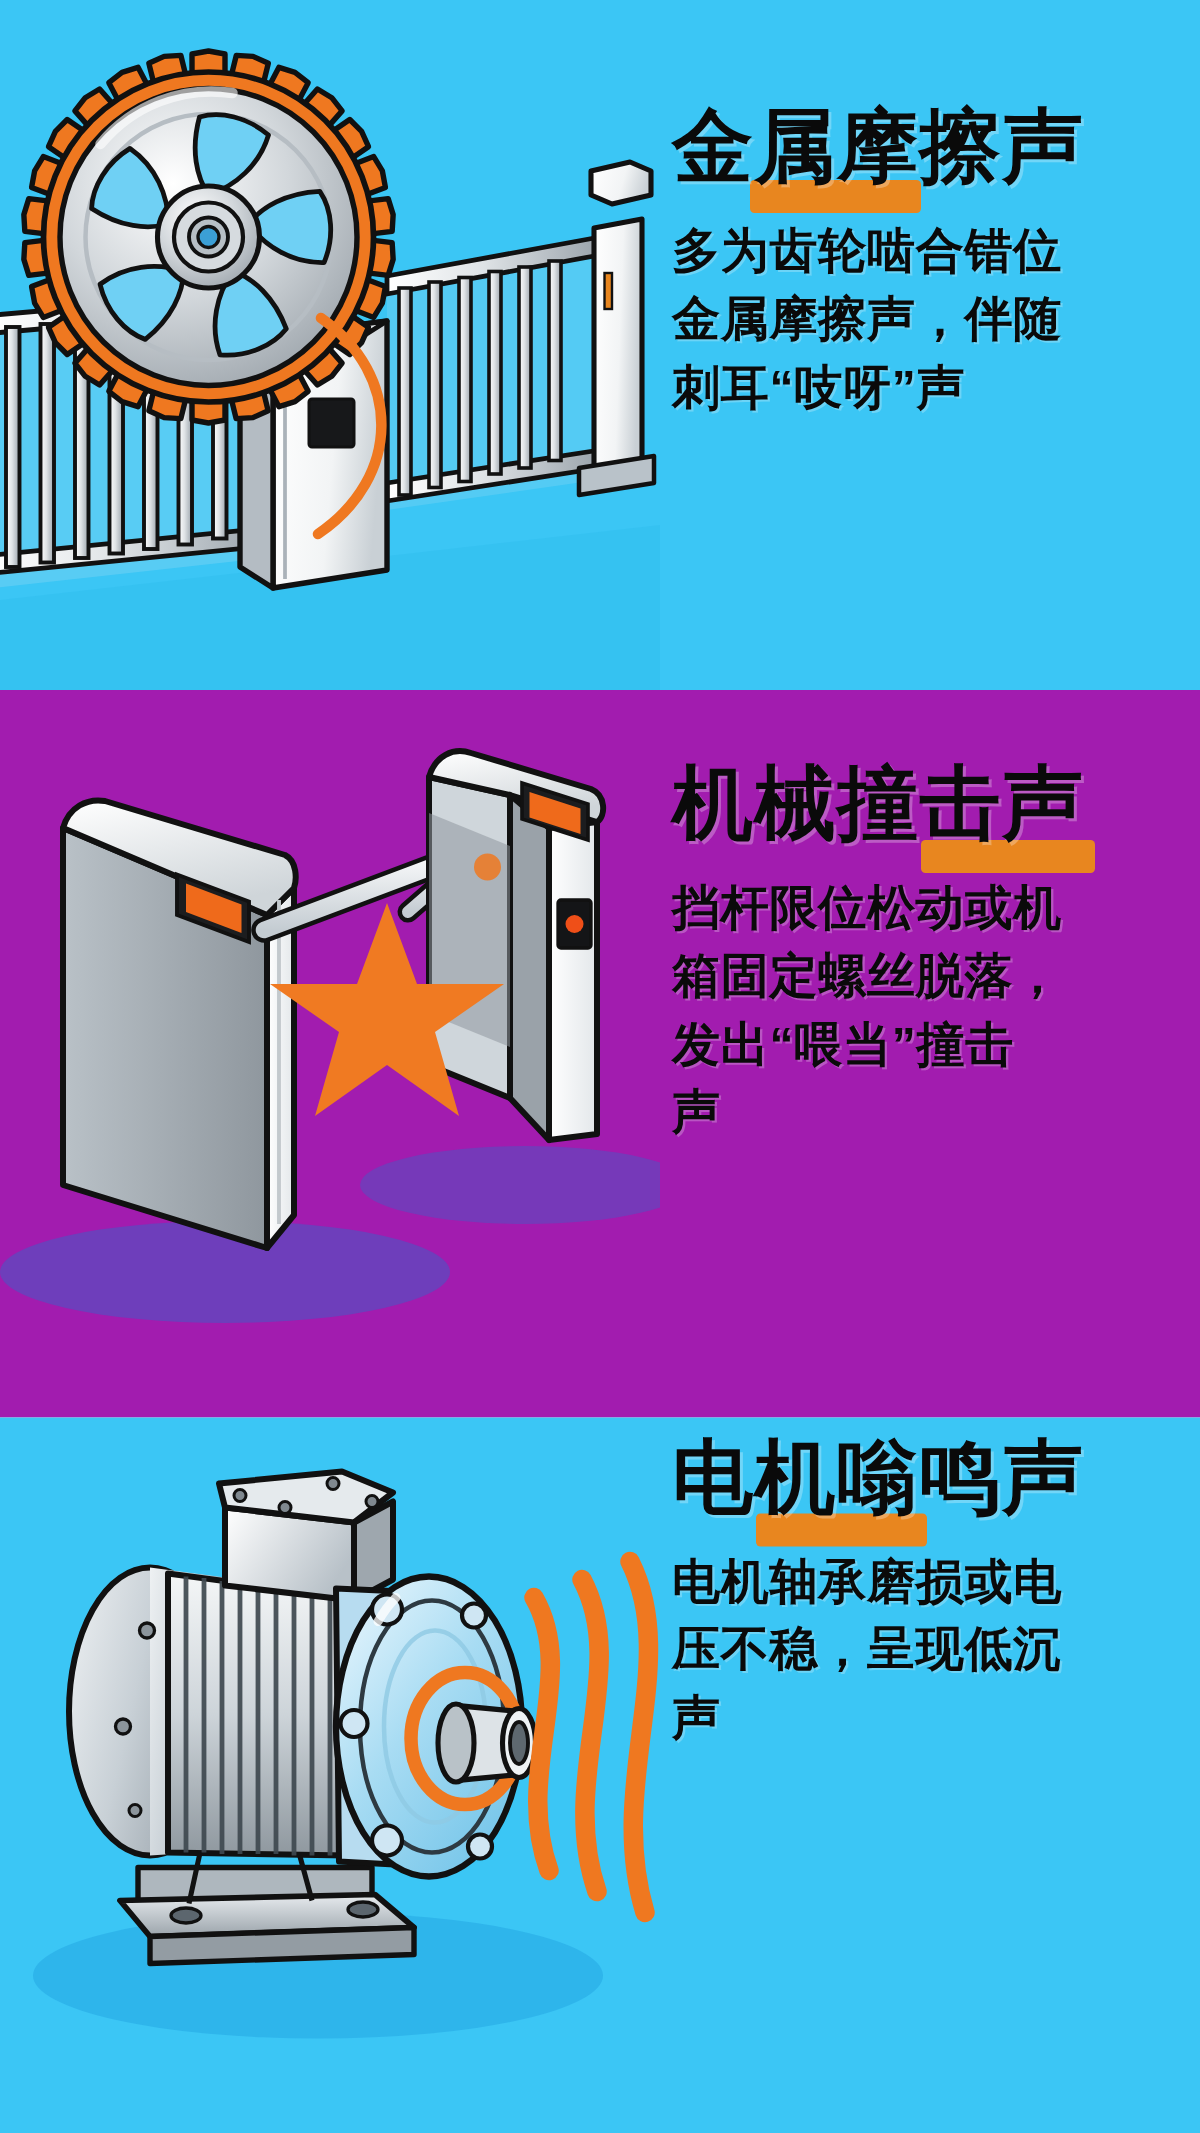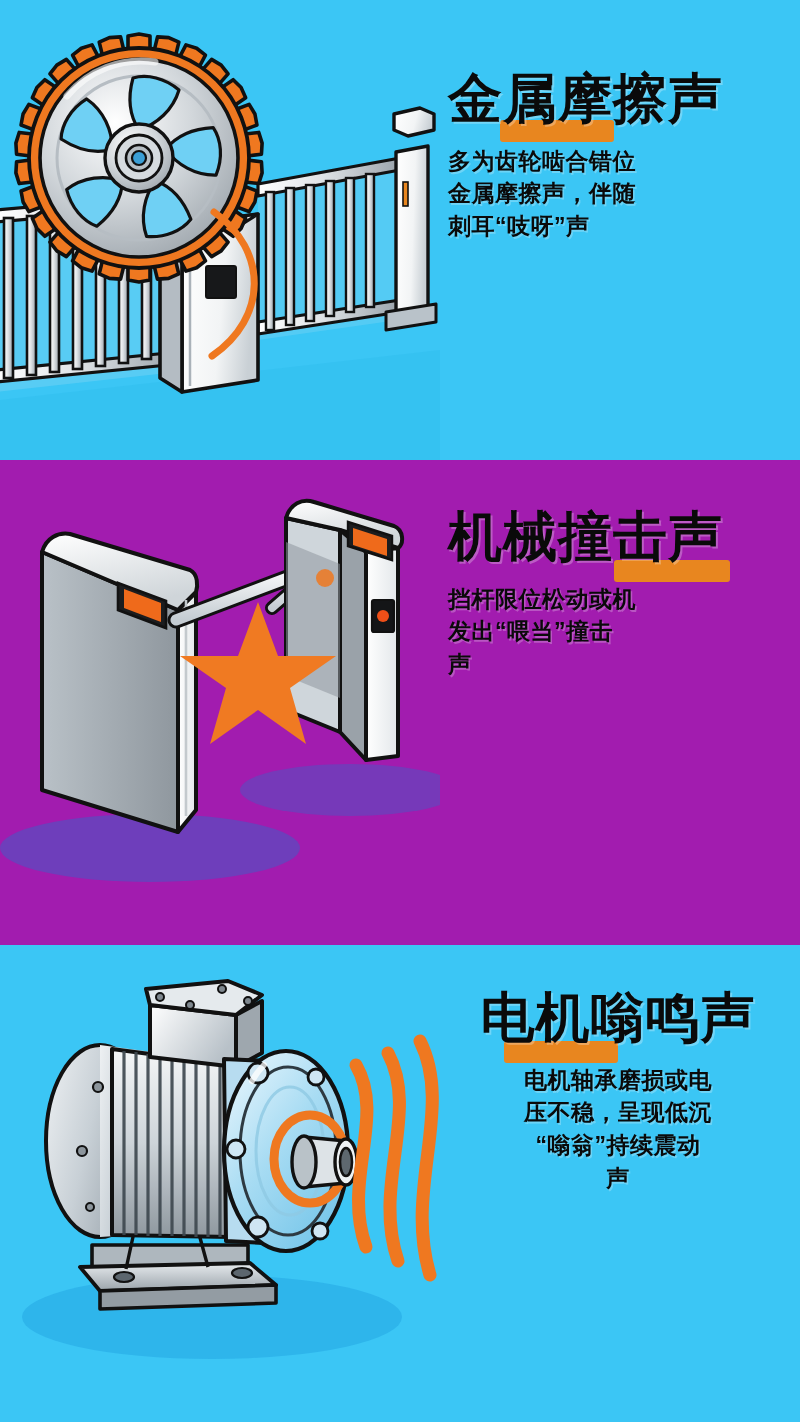--- a/index.html
+++ b/index.html
@@ -61,21 +61,21 @@
     background: #e8861f;
     height: 22px;
     border-radius: 3px;
     z-index: 0;
   }
   .title .ttxt {
     position: relative;
     z-index: 1;
   }
   .body {
-    font-size: 23px;
+    font-size: 32px;
     font-weight: bold;
     color: #0a0a0a;
     line-height: 1.42;
     letter-spacing: 0.5px;
     margin: 0;
     text-shadow: 1.5px 1.5px 0 rgba(255,255,255,0.25);
   }
   .body .ln { display: block; white-space: nowrap; }
 </style>
 </head>
@@ -275,20 +275,21 @@
       </svg>
     </div>
 
     <div class="textcol" style="top:48px;">
       <h2 class="title">
         <span class="hl" style="left:166px; width:116px; top:52px;"></span>
         <span class="ttxt">机械撞击声</span>
       </h2>
       <p class="body">
         <span class="ln">挡杆限位松动或机</span>
+        <span class="ln">箱固定螺丝脱落，</span>
         <span class="ln">发出“喂当”撞击</span>
         <span class="ln">声</span>
       </p>
     </div>
   </section>
 
   <section class="panel" id="panel-3">
     <div class="art">
       <svg viewBox="0 0 440 477" xmlns="http://www.w3.org/2000/svg">
         <defs>
@@ -385,27 +386,26 @@
         </g>
 
         <g fill="none" stroke="#ef7820" stroke-width="13" stroke-linecap="round">
           <path d="M356 120 C386 172 342 236 366 302"></path>
           <path d="M388 108 C420 168 372 240 398 316"></path>
           <path d="M420 96 C454 164 404 244 430 330"></path>
         </g>
       </svg>
     </div>
 
-    <div class="textcol" style="top:44px;text-align:center;">
+    <div class="textcol" style="top:12px;">
       <h2 class="title">
         <span class="hl" style="left:56px; width:114px; top:52px;"></span>
         <span class="ttxt">电机嗡鸣声</span>
       </h2>
       <p class="body">
         <span class="ln">电机轴承磨损或电</span>
         <span class="ln">压不稳，呈现低沉</span>
-        <span class="ln">“嗡翁”持续震动</span>
         <span class="ln">声</span>
       </p>
     </div>
   </section>
 
 </div>
 
 </body></html>

